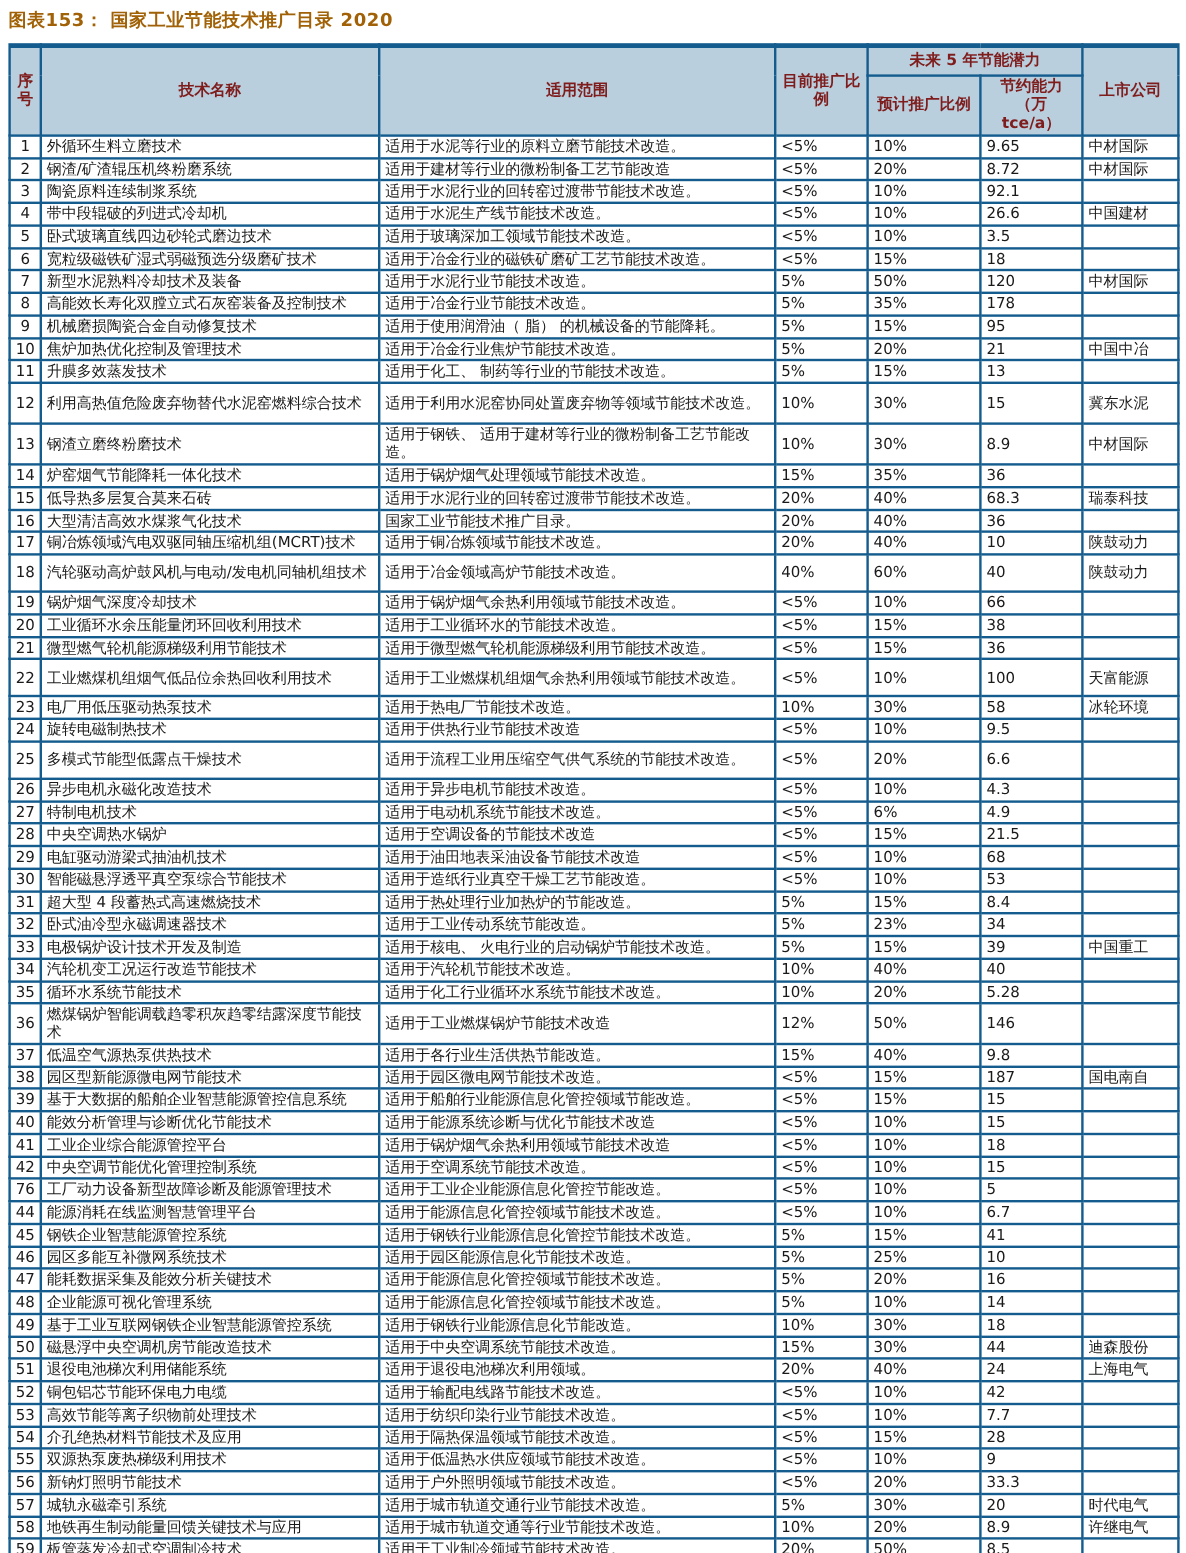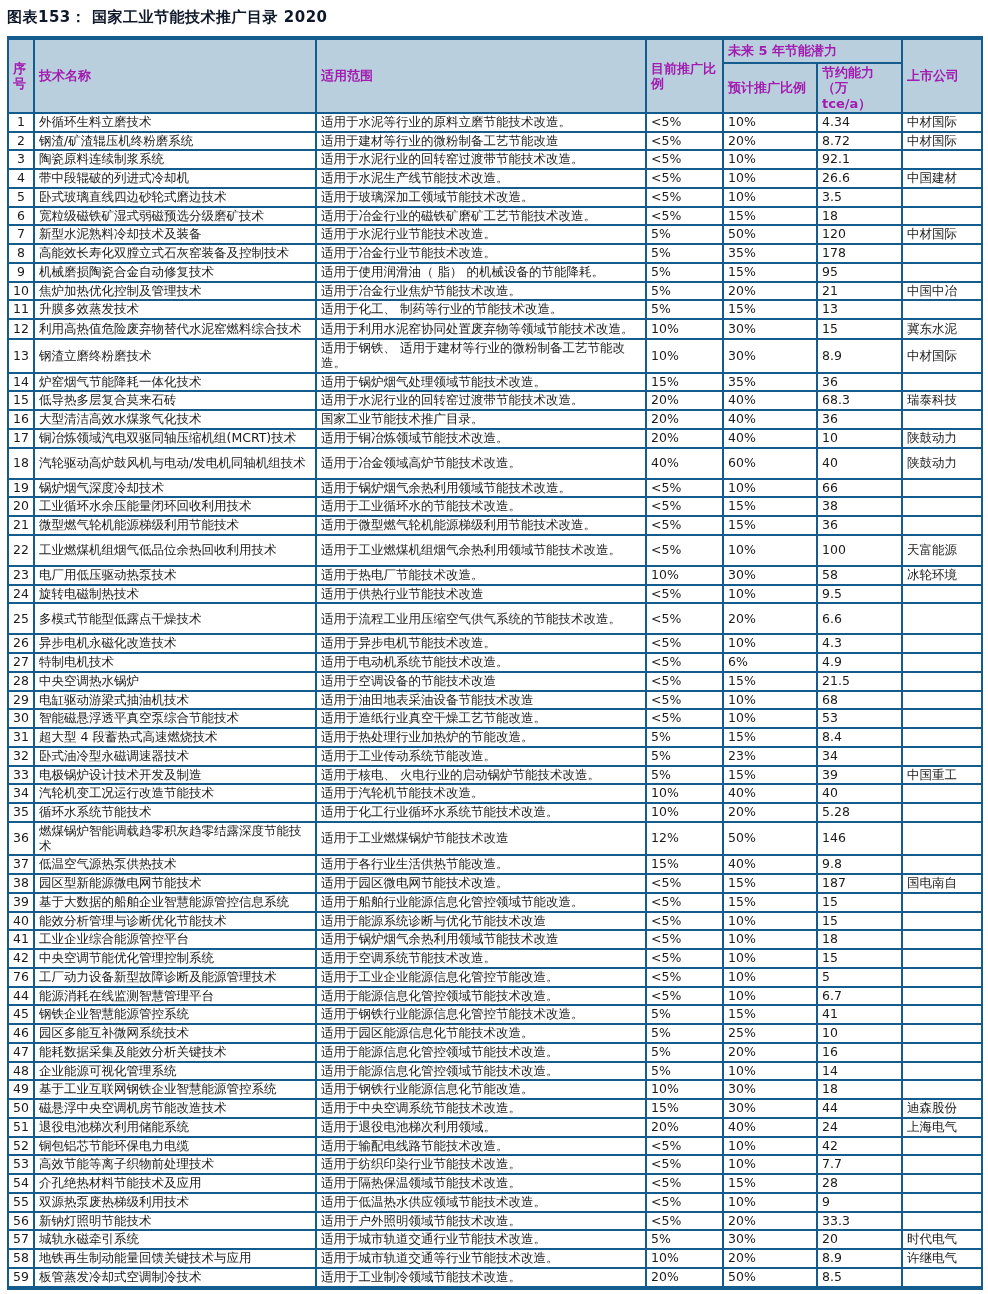--- a/index.html
+++ b/index.html
@@ -10,21 +10,21 @@
     color: #111;
   }
   .page {
     width: 988px;
     box-sizing: border-box;
     padding: 6px 7px 18px 7px;
   }
   .chart-title {
     font-weight: bold;
     font-size: 15px;
-    color: #0f172a;
+    color: #a16207;
     margin: 2px 0 9px 0;
     letter-spacing: 0.5px;
   }
   .table-wrap {
     width: 974px;
   }
   table.catalog {
     border-collapse: collapse;
     table-layout: fixed;
     width: 974px;
@@ -39,33 +39,33 @@
     line-height: 1.18;
   }
   table.catalog {
     border-top: 4px solid #145c8e;
     border-bottom: 4px solid #145c8e;
   }
   thead th {
     background: #b9cfde;
     font-weight: bold;
     font-size: 13px;
-    text-align: left;
-    color: #a21caf;
+    text-align: center;
+    color: #7f1d1d;
   }
   thead tr.h1 th { height: 20px; }
   thead tr.h2 th { height: 34px; }
   tbody td {
     background: #ffffff;
     text-align: left;
     color: #1a1a1a;
   }
   tbody td.c-no { text-align: center; }
   tbody tr { height: 17px; }
-  tbody tr:nth-child(12), tbody tr:nth-child(13) { height: 20px; }
+  tbody tr:nth-child(12), tbody tr:nth-child(13) { height: 34px; }
   tbody tr:nth-child(18), tbody tr:nth-child(22),
   tbody tr:nth-child(25), tbody tr:nth-child(36) { height: 31px; }
 </style>
 </head>
 <body>
 
 <div class="page">
 
   <div class="chart-title">图表153：  国家工业节能技术推广目录 2020</div>
 
@@ -97,21 +97,21 @@
           </th>
         </tr>
       </thead>
       <tbody>
           <tr>
             <td class="c-no">1</td>
             <td class="c-name">外循环生料立磨技术</td>
             <td class="c-scope">适用于水泥等行业的原料立磨节能技术改造。</td>
             <td class="c-current">&lt;5%</td>
             <td class="c-expected">10%</td>
-            <td class="c-saving">4.34</td>
+            <td class="c-saving">9.65</td>
             <td class="c-company">中材国际</td>
           </tr>
           <tr>
             <td class="c-no">2</td>
             <td class="c-name">钢渣/矿渣辊压机终粉磨系统</td>
             <td class="c-scope">适用于建材等行业的微粉制备工艺节能改造</td>
             <td class="c-current">&lt;5%</td>
             <td class="c-expected">20%</td>
             <td class="c-saving">8.72</td>
             <td class="c-company">中材国际</td>

